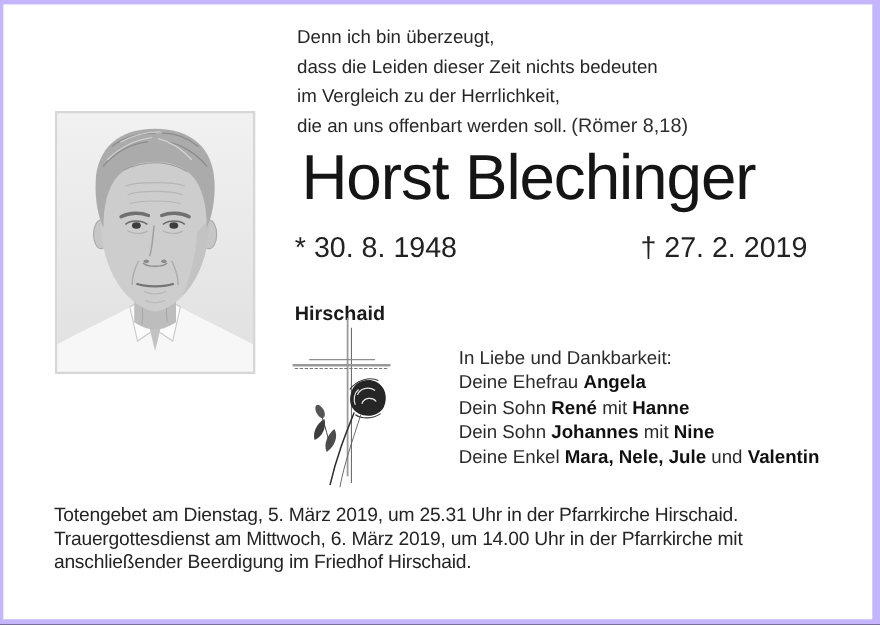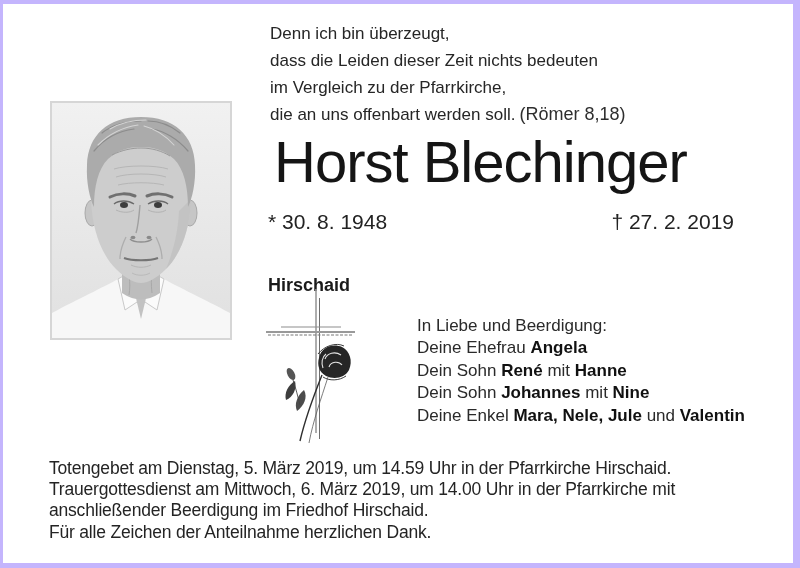--- a/index.html
+++ b/index.html
@@ -18,21 +18,21 @@
   }
   .photo svg{display:block;width:100%;height:100%;}
 
   .name{
     position:absolute;left:274px;top:129px;width:472px;
     font-size:58px;line-height:66px;letter-spacing:-1px;color:#151515;white-space:nowrap;
   }
 
   .dates{
     position:absolute;left:268px;top:210px;width:466px;
-    display:flex;justify-content:space-between;font-size:21px;color:#222;
+    display:flex;justify-content:space-between;font-size:26px;color:#222;
   }
 
   .residence{position:absolute;left:268px;top:255px;font-size:18px;font-weight:bold;color:#1a1a1a;margin-top:20px;}
 
   .crossrose{position:absolute;left:264px;top:285px;width:96px;height:162px;}
   .crossrose svg{display:block;width:100%;height:100%;}
 
   .family{position:absolute;left:417px;top:315px;font-size:17px;line-height:22.4px;color:#2a2a2a;}
   .family b{color:#111;}
 
@@ -40,21 +40,21 @@
 </style>
 </head>
 <body>
 
 <div class="page">
   <div class="sheet"></div>
 
   <div class="quote">
     <div>Denn ich bin überzeugt,</div>
     <div>dass die Leiden dieser Zeit nichts bedeuten</div>
-    <div>im Vergleich zu der Pfarrkirche,</div>
+    <div>im Vergleich zu der Herrlichkeit,</div>
     <div><span>die an uns offenbart werden soll.</span><span class="ref">(Römer 8,18)</span></div>
   </div>
 
   <div class="photo">
     <svg viewBox="0 0 178 235" preserveAspectRatio="none" xmlns="http://www.w3.org/2000/svg">
       <defs>
         <linearGradient id="bgGrad" x1="0" y1="0" x2="0" y2="1">
           <stop offset="0" stop-color="#f1f1f1"></stop>
           <stop offset="1" stop-color="#e0e0e0"></stop>
         </linearGradient>
@@ -150,26 +150,25 @@
       <path d="M58,90 C50,110 42,130 36,156" stroke="#2f2f2f" stroke-width="1.4" fill="none"></path>
       <path d="M64,92 C57,114 49,136 45,158" stroke="#5a5a5a" stroke-width="0.8" fill="none"></path>
       <path d="M31,96 C24,100 20,108 22,115 C29,112 33,104 31,96 Z" fill="#3d3d3d"></path>
       <path d="M40,105 C33,111 30,119 33,126 C40,121 44,112 40,105 Z" fill="#4c4c4c"></path>
       <ellipse cx="27" cy="89" rx="3.5" ry="6.5" fill="#555555" transform="rotate(-28 27 89)"></ellipse>
       <path d="M29,95 C32,104 34,112 36,120" stroke="#444444" stroke-width="0.9" fill="none"></path>
     </svg>
   </div>
 
   <div class="family">
-    <div>In Liebe und Beerdigung:</div>
+    <div>In Liebe und Dankbarkeit:</div>
     <div><span>Deine Ehefrau </span><b>Angela</b><span></span><b></b></div>
     <div><span>Dein Sohn </span><b>René</b><span> mit </span><b>Hanne</b></div>
     <div><span>Dein Sohn </span><b>Johannes</b><span> mit </span><b>Nine</b></div>
     <div><span>Deine Enkel </span><b>Mara, Nele, Jule</b><span> und </span><b>Valentin</b></div>
   </div>
 
   <div class="announce">
-    <div>Totengebet am Dienstag, 5. März 2019, um 14.59 Uhr in der Pfarrkirche Hirschaid.</div>
+    <div>Totengebet am Dienstag, 5. März 2019, um 25.31 Uhr in der Pfarrkirche Hirschaid.</div>
     <div>Trauergottesdienst am Mittwoch, 6. März 2019, um 14.00 Uhr in der Pfarrkirche mit</div>
     <div>anschließender Beerdigung im Friedhof Hirschaid.</div>
-    <div>Für alle Zeichen der Anteilnahme herzlichen Dank.</div>
   </div>
 </div>
 
 </body></html>

